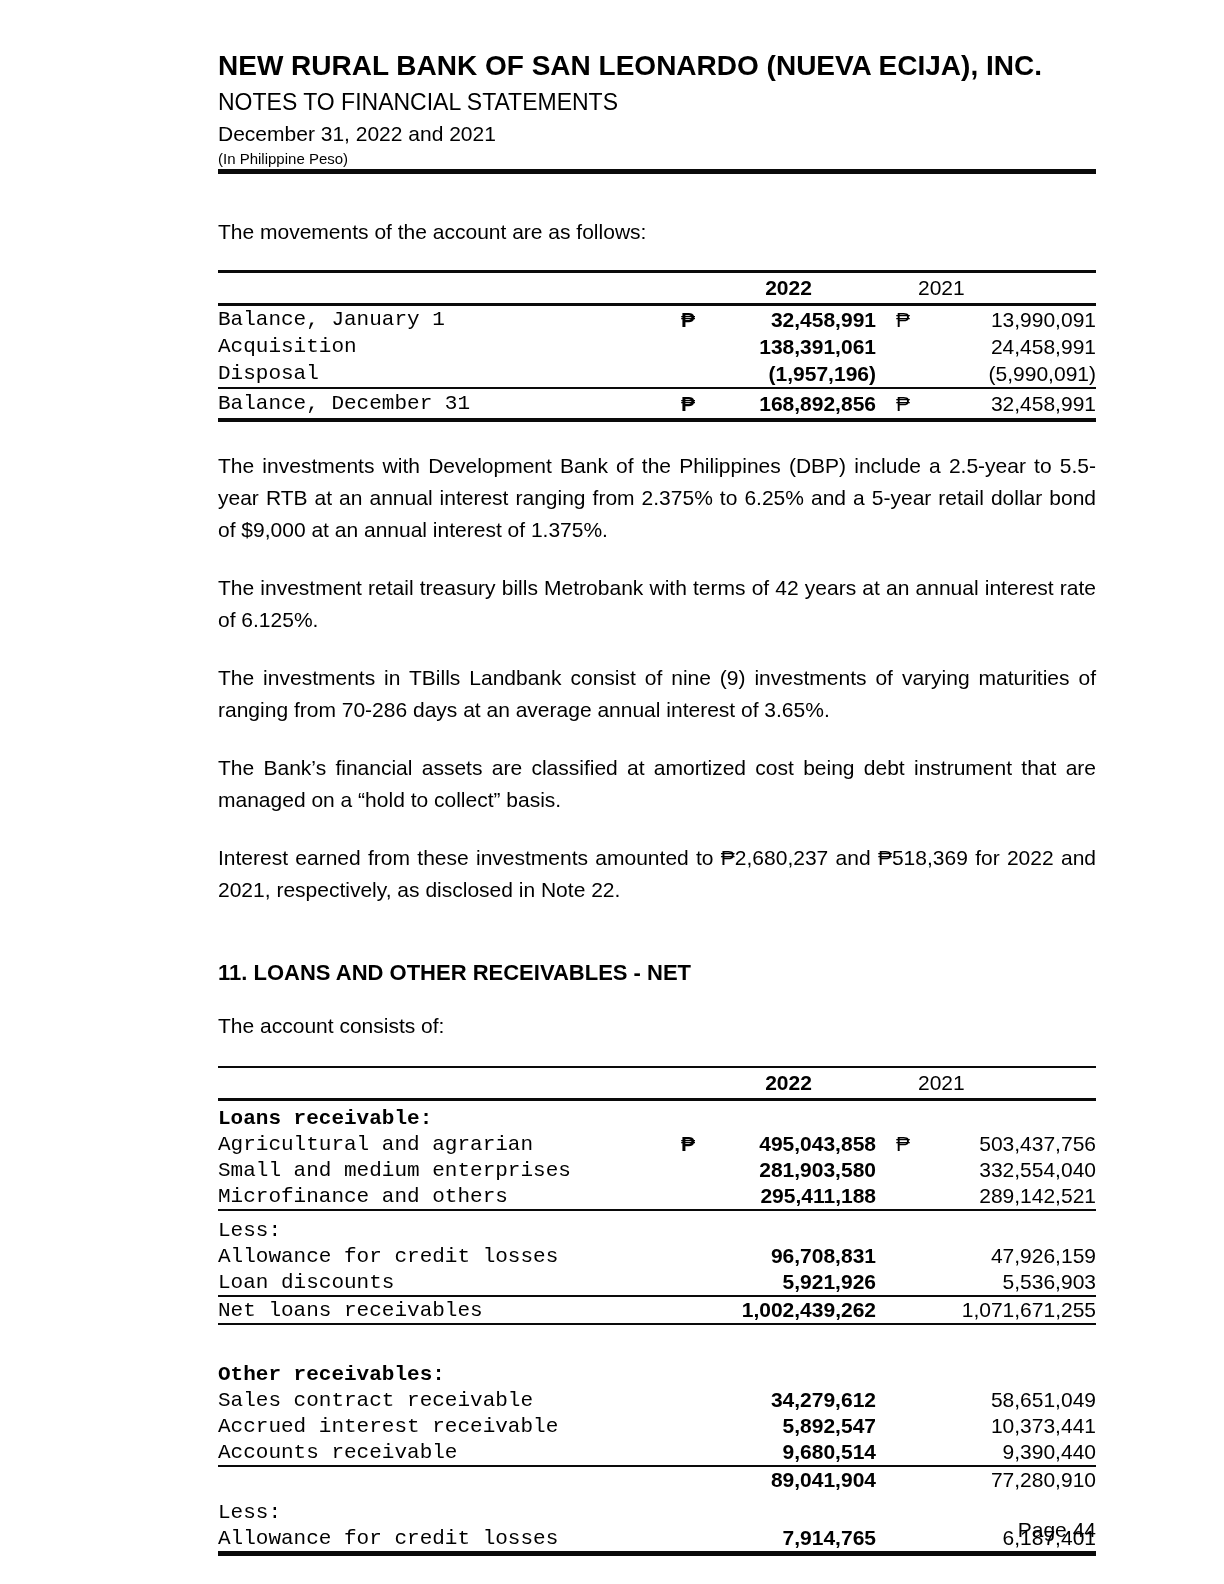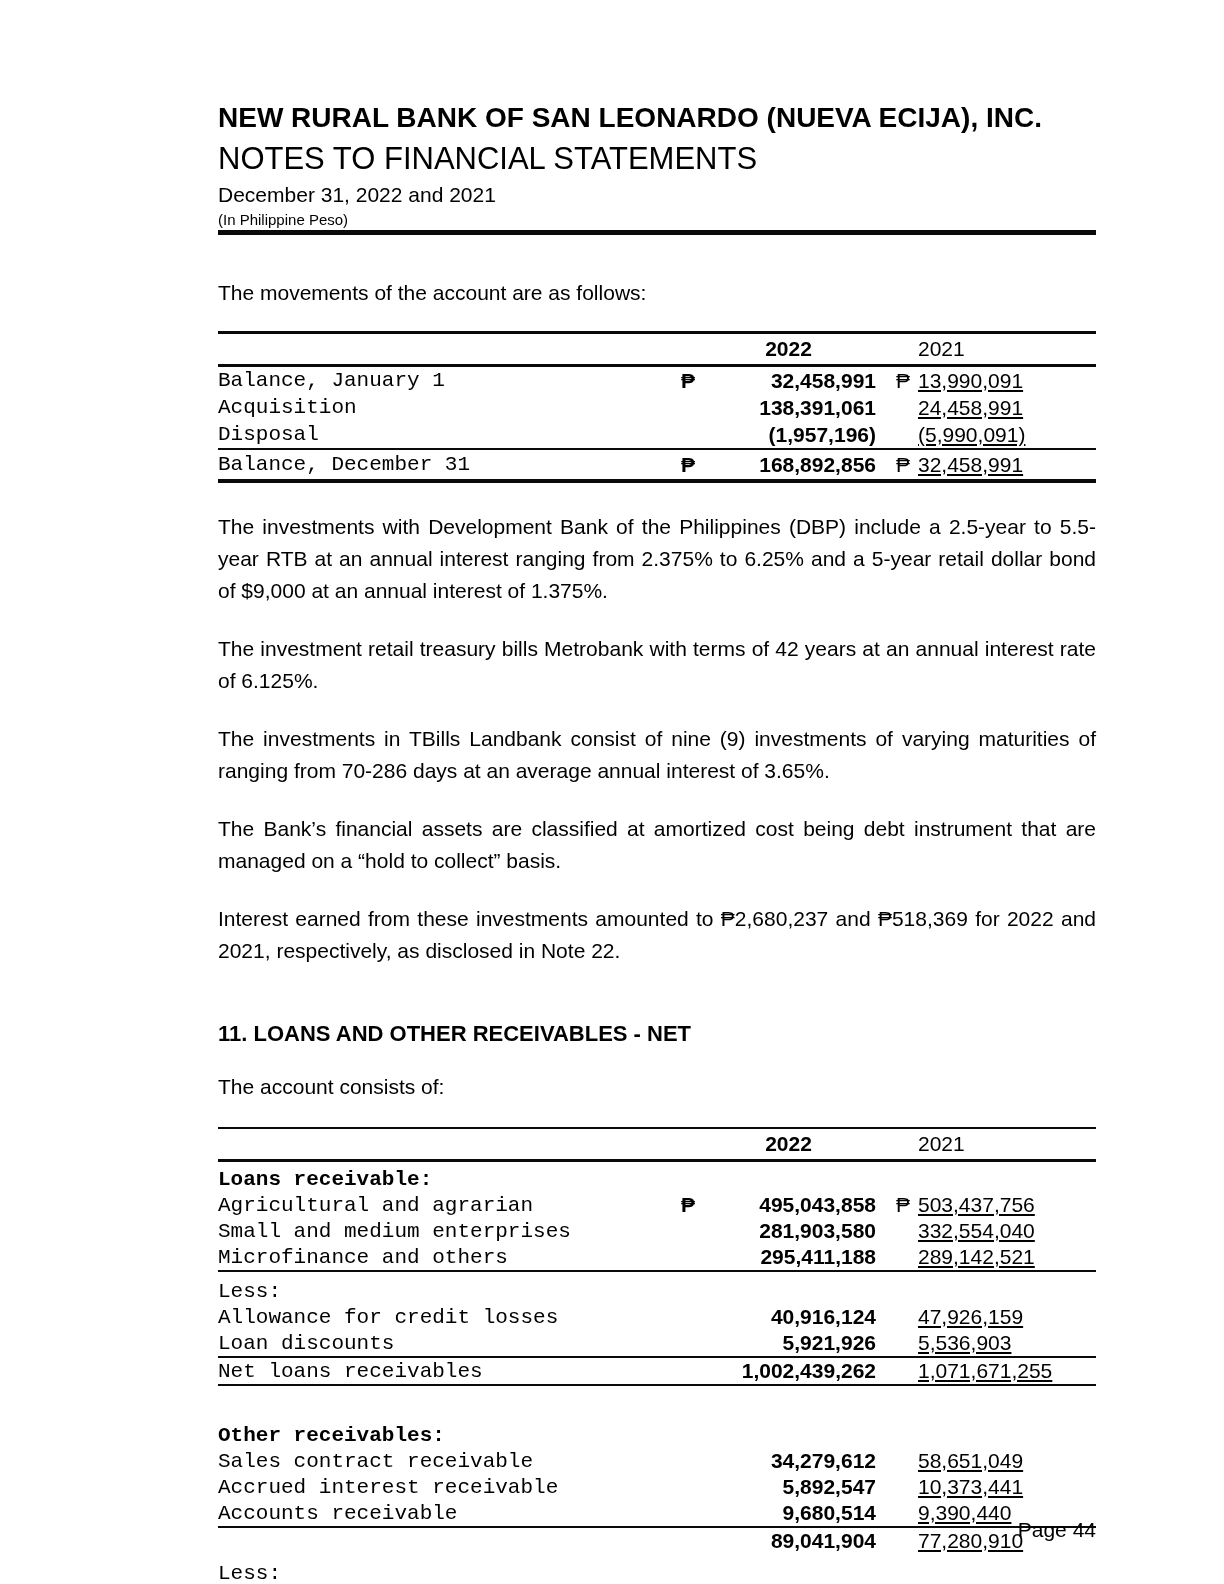--- a/index.html
+++ b/index.html
@@ -6,41 +6,41 @@
   body {
     width: 1224px; height: 1584px;
     background: #ffffff; color: #000000;
     font-family: "Liberation Sans", sans-serif;
     -webkit-font-smoothing: antialiased;
   }
   .page { position: relative; width: 1224px; height: 1584px; overflow: hidden; }
   .content { position: absolute; left: 218px; top: 0; width: 878px; }
 
   
-  .bank-name { font-size: 28px; font-weight: bold; margin-top: 102px; white-space: nowrap; }
-  .doc-title { font-size: 31px; margin-top: 7px; }
+  .bank-name { font-size: 28px; font-weight: bold; margin-top: 50px; white-space: nowrap; }
+  .doc-title { font-size: 23px; margin-top: 7px; }
   .date-line { font-size: 21px; margin-top: 6px; }
   .currency-note { font-size: 15px; margin-top: 4px; }
   .header-rule { border-bottom: 5px solid #0a0a0a; margin-top: 2px; width: 878px; }
 
   
   .intro { font-size: 21px; margin-top: 46px; }
   .para { font-size: 21px; line-height: 32px; text-align: justify; margin-top: 26px; }
   .section-heading { font-size: 22px; font-weight: bold; margin-top: 54px; }
   .section-intro { font-size: 21px; margin-top: 28px; }
 
   
   .fin-table { font-size: 21px; margin-top: 26px; width: 878px; }
   .t-head { display: flex; align-items: center; height: 30px; }
   .t-row  { display: flex; align-items: center; height: 27px; }
   .c-label { flex: 1 1 auto; white-space: nowrap; font-family: Liberation Mono, monospace; }
   .c-p22  { width: 45px;  text-align: right; padding-right: 6px;  box-sizing: border-box; font-weight: bold; }
   .c-v22  { width: 175px; text-align: right; font-weight: bold; white-space: nowrap; }
   .c-p21  { width: 42px;  text-align: left;  padding-left: 20px;  box-sizing: border-box; }
-  .c-v21  { width: 178px; white-space: nowrap; text-decoration: underline; }
+  .c-v21  { width: 178px; text-align: right; white-space: nowrap; }
   .h-spacer-label { flex: 1 1 auto; }
   .h-spacer-p22 { width: 45px; }
   .h-spacer-p21 { width: 42px; }
   .h22 { width: 175px; text-align: center; font-weight: bold; }
   .h21 { width: 178px; text-align: left; }
 
   .t1 { margin-top: 26px; border-bottom: 4px solid #0a0a0a; }
   .t1 .t-head { border-top: 3px solid #0a0a0a; border-bottom: 3px solid #0a0a0a; }
   .t1 .u2 { border-bottom: 2px solid #0a0a0a; }
   .t1 .last-row { height: 29px; }
@@ -160,21 +160,21 @@
       </div>
 
 
       <div class="t-row less">
         <div class="c-label">Less:</div>
       </div>
 
       <div class="t-row">
         <div class="c-label">Allowance for credit losses</div>
         <div class="c-p22"></div>
-        <div class="c-v22">40,916,124</div>
+        <div class="c-v22">96,708,831</div>
         <div class="c-p21"></div>
         <div class="c-v21">47,926,159</div>
       </div>
 
       <div class="t-row u">
         <div class="c-label">Loan discounts</div>
         <div class="c-p22"></div>
         <div class="c-v22">5,921,926</div>
         <div class="c-p21"></div>
         <div class="c-v21">5,536,903</div>

